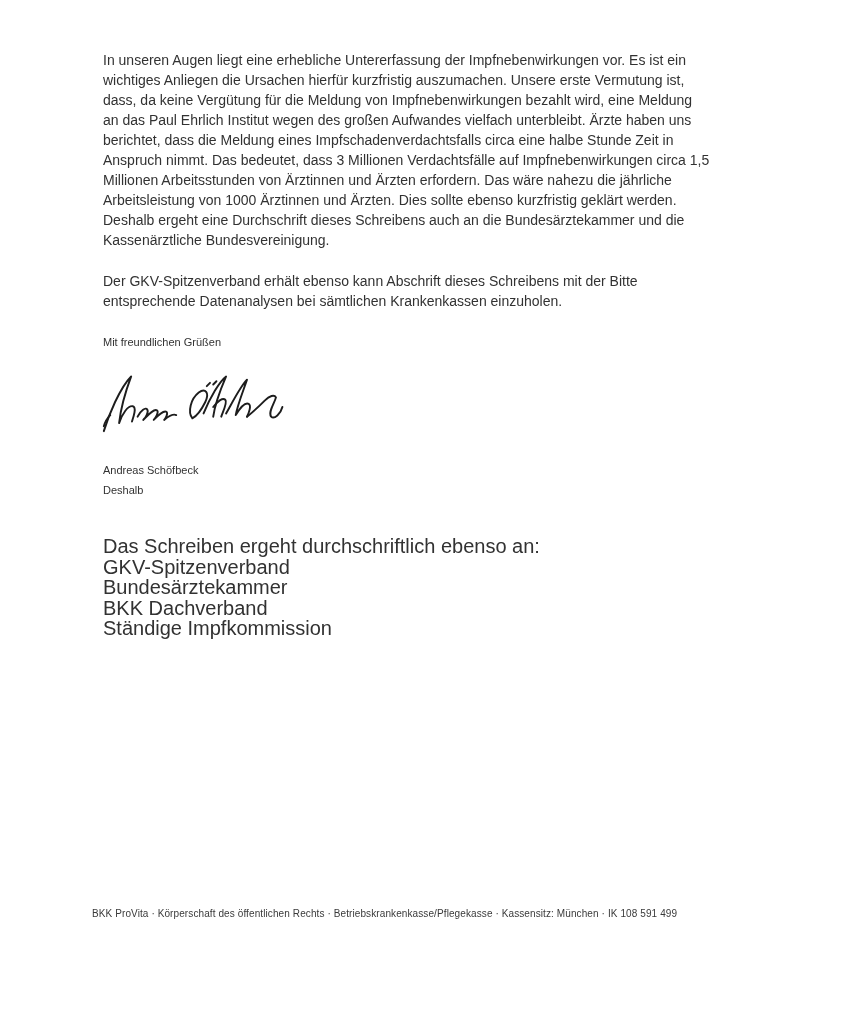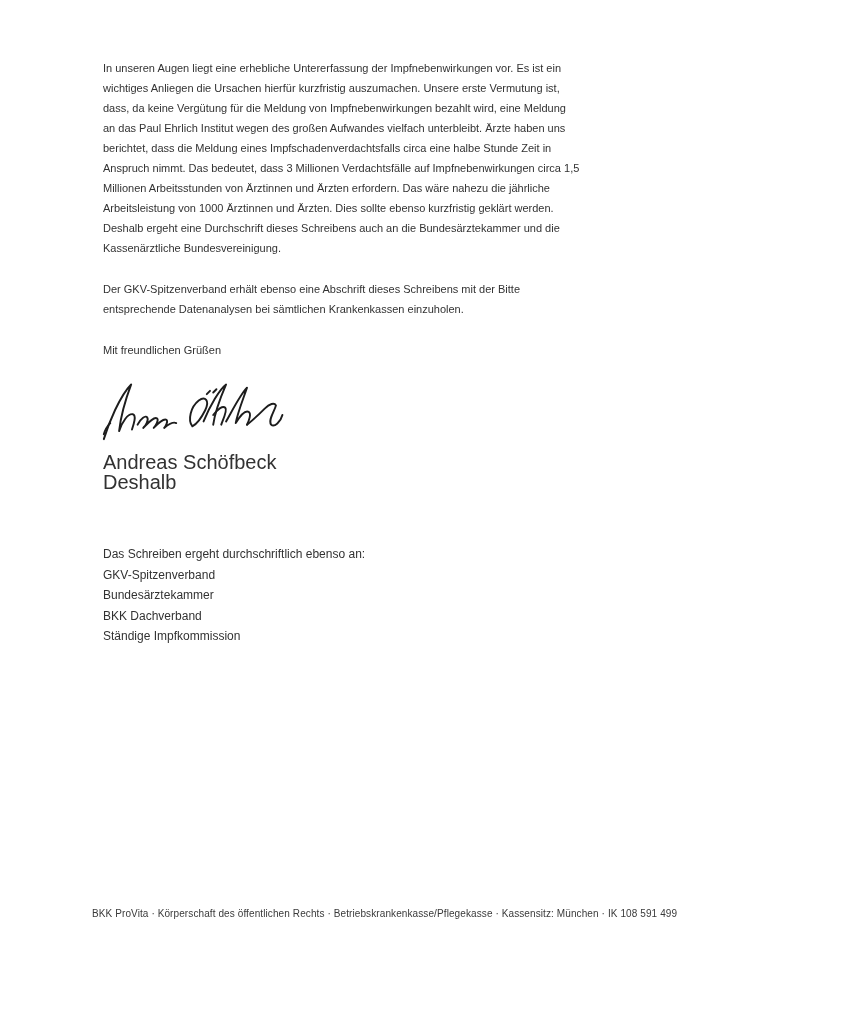--- a/index.html
+++ b/index.html
@@ -13,42 +13,42 @@
     color: #323232;
     overflow: hidden;
   }
   .content {
     position: absolute;
     left: 103px;
     top: 50px;
     width: 650px;
   }
   .para {
-    font-size: 11px;
+    font-size: 14px;
     line-height: 20px;
     white-space: pre-line;
-    margin: 8px 0 21px 0;
+    margin: 0 0 21px 0;
   }
   .closing {
     font-size: 11px;
     line-height: 20px;
     margin: 0 0 14px 0;
   }
   .signature {
     display: block;
     margin: 6px 0 4px -4px;
   }
   .signer-block {
-    font-size: 20px;
+    font-size: 11px;
     line-height: 20px;
-    margin: 4px 0 0 0;
+    margin: 20px 0 0 0;
   }
   .cc-block {
-    margin-top: 52px;
-    font-size: 12px;
+    margin-top: 36px;
+    font-size: 20px;
     line-height: 20.5px;
   }
   .footer {
     position: absolute;
     left: 92px;
     top: 905px;
     width: 660px;
     font-size: 10px;
     line-height: 17px;
     color: #3a3a3a;
@@ -66,21 +66,21 @@
 wichtiges Anliegen die Ursachen hierfür kurzfristig auszumachen. Unsere erste Vermutung ist,
 dass, da keine Vergütung für die Meldung von Impfnebenwirkungen bezahlt wird, eine Meldung
 an das Paul Ehrlich Institut wegen des großen Aufwandes vielfach unterbleibt. Ärzte haben uns
 berichtet, dass die Meldung eines Impfschadenverdachtsfalls circa eine halbe Stunde Zeit in
 Anspruch nimmt. Das bedeutet, dass 3 Millionen Verdachtsfälle auf Impfnebenwirkungen circa 1,5
 Millionen Arbeitsstunden von Ärztinnen und Ärzten erfordern. Das wäre nahezu die jährliche
 Arbeitsleistung von 1000 Ärztinnen und Ärzten. Dies sollte ebenso kurzfristig geklärt werden.
 Deshalb ergeht eine Durchschrift dieses Schreibens auch an die Bundesärztekammer und die
 Kassenärztliche Bundesvereinigung.</div>
 
-    <div class="para">Der GKV-Spitzenverband erhält ebenso eine Abschrift dieses Schreibens mit der Bitte
+    <div class="para">Der GKV-Spitzenverband erhält ebenso kann Abschrift dieses Schreibens mit der Bitte
 entsprechende Datenanalysen bei sämtlichen Krankenkassen einzuholen.</div>
 
 
     <div class="closing">Mit freundlichen Grüßen</div>
 
     <svg class="signature" width="185" height="74" viewBox="0 0 230 90" fill="none" stroke="#1d1d1d" stroke-width="2.4" stroke-linecap="round" stroke-linejoin="round">
       <path d="M6,80 C12,60 26,26 40,12 C34,28 27,52 25,70 C29,58 36,48 42,49 C47,50 43,62 41,68"></path>
       <path d="M14,60 C10,64 7,70 6,74"></path>
       <path d="M48,62 C52,54 58,50 60,53 C62,56 58,64 55,66 C61,60 68,52 72,54 C75,56 70,64 68,66 C74,60 80,54 84,56 C86,58 83,64 81,66 C86,62 92,58 96,60"></path>
       <path d="M116,64 C110,56 114,40 124,32 C132,26 138,32 132,44 C127,54 120,62 116,64"></path>

